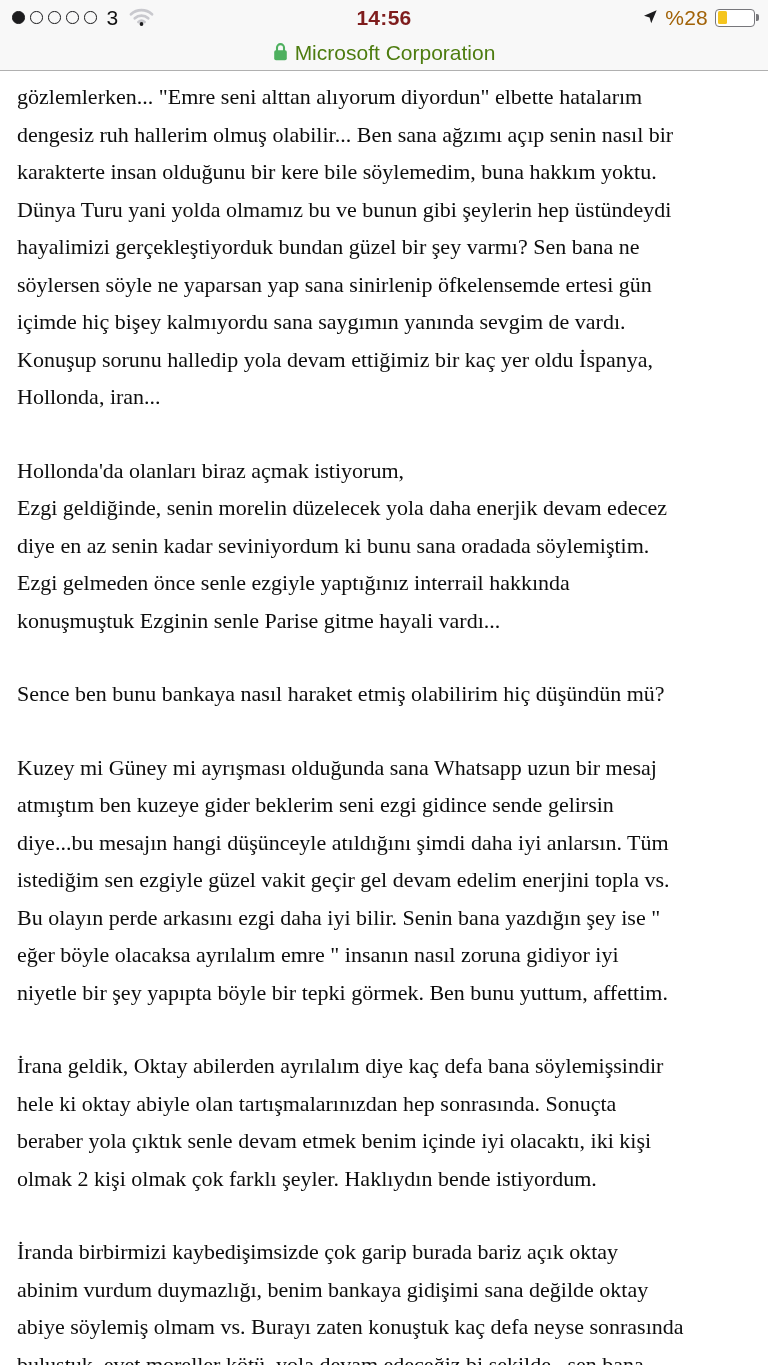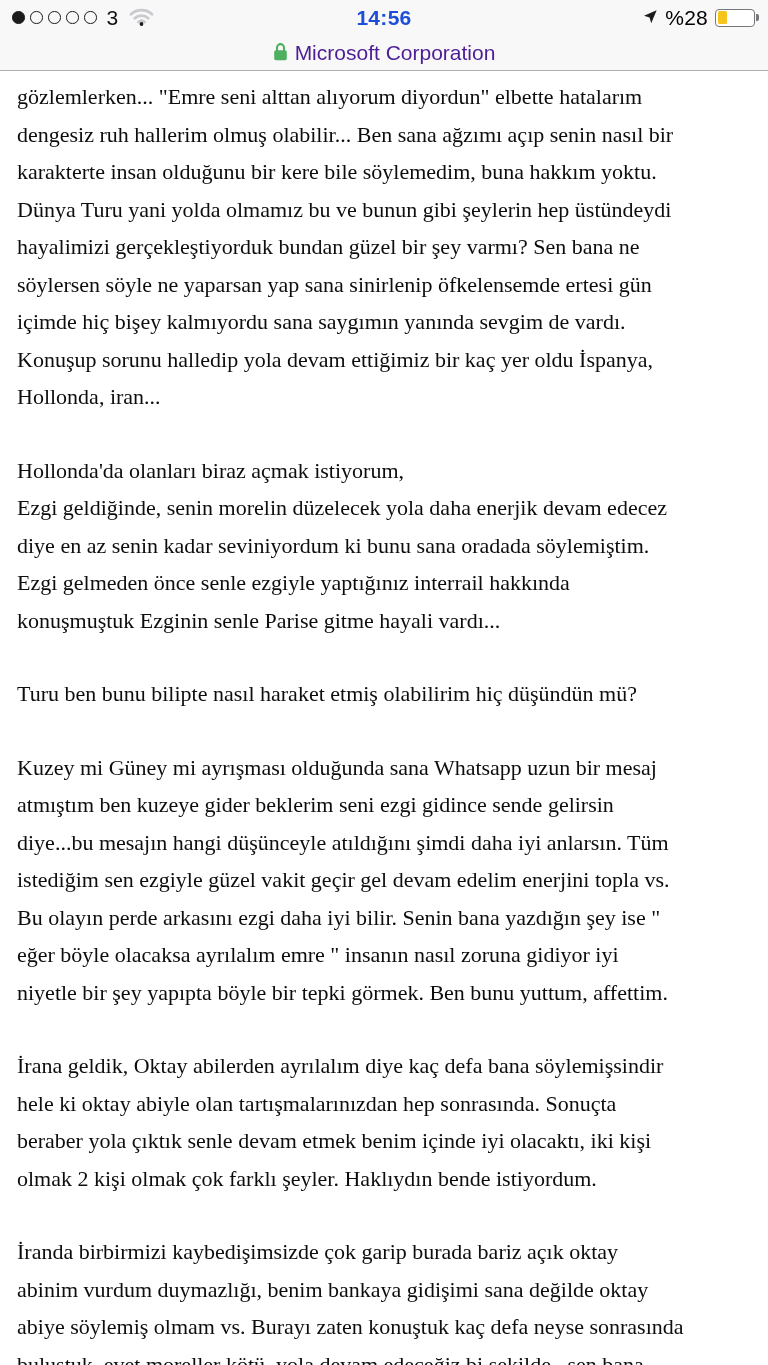--- a/index.html
+++ b/index.html
@@ -43,30 +43,30 @@
     font-size: 21px; color: #121212;
     letter-spacing: 0.2px;
     padding-left: 3px;
   }
   .wifi { margin-left: 4px; margin-top: 3px; }
 
   .sb-time {
     position: absolute;
     left: 0; right: 0; top: 0; height: 35px;
     display: flex; align-items: center; justify-content: center;
-    font-size: 21px; font-weight: 600; color: #1d4ed8;
+    font-size: 21px; font-weight: 600; color: #7f1d1d;
     letter-spacing: 0.3px;
     pointer-events: none;
   }
   .sb-right {
     position: absolute;
     right: 9px; top: 0; height: 35px;
     display: flex; align-items: center; gap: 7px;
   }
-  .battery-pct { font-size: 21px; color: #000000; letter-spacing: 0.2px; }
+  .battery-pct { font-size: 21px; color: #a16207; letter-spacing: 0.2px; }
   .battery {
     position: relative;
     width: 40px; height: 18px;
     border: 1.6px solid #77777b;
     border-radius: 4px;
     padding: 1.6px;
     margin-right: 4px;
     background: #ffffff;
   }
   .battery::after {
@@ -83,21 +83,21 @@
   }
 
   .address-bar {
     height: 35px;
     display: flex; align-items: center; justify-content: center;
     gap: 7px;
     cursor: pointer;
   }
   .site-label {
     font-size: 21px;
-    color: #4c1d95;
+    color: #4d7c0f;
   }
 
   
   .doc-area {
     position: absolute;
     top: 72px; left: 0; right: 0; bottom: 0;
     background: #ffffff;
     overflow: hidden;
     padding: 6px 15px 0 17px;
   }
@@ -172,21 +172,21 @@
 hayalimizi gerçekleştiyorduk bundan güzel bir şey varmı? Sen bana ne
 söylersen söyle ne yaparsan yap sana sinirlenip öfkelensemde ertesi gün
 içimde hiç bişey kalmıyordu sana saygımın yanında sevgim de vardı.
 Konuşup sorunu halledip yola devam ettiğimiz bir kaç yer oldu İspanya,
 Hollonda, iran...</p>
       <p>Hollonda'da olanları biraz açmak istiyorum,
 Ezgi geldiğinde, senin morelin düzelecek yola daha enerjik devam edecez
 diye en az senin kadar seviniyordum ki bunu sana oradada söylemiştim.
 Ezgi gelmeden önce senle ezgiyle yaptığınız interrail hakkında
 konuşmuştuk Ezginin senle Parise gitme hayali vardı...</p>
-      <p>Turu ben bunu bilipte nasıl haraket etmiş olabilirim hiç düşündün mü?</p>
+      <p>Sence ben bunu bankaya nasıl haraket etmiş olabilirim hiç düşündün mü?</p>
       <p>Kuzey mi Güney mi ayrışması olduğunda sana Whatsapp uzun bir mesaj
 atmıştım ben kuzeye gider beklerim seni ezgi gidince sende gelirsin
 diye...bu mesajın hangi düşünceyle atıldığını şimdi daha iyi anlarsın. Tüm
 istediğim sen ezgiyle güzel vakit geçir gel devam edelim enerjini topla vs.
 Bu olayın perde arkasını ezgi daha iyi bilir. Senin bana yazdığın şey ise "
 eğer böyle olacaksa ayrılalım emre " insanın nasıl zoruna gidiyor iyi
 niyetle bir şey yapıpta böyle bir tepki görmek. Ben bunu yuttum, affettim.</p>
       <p>İrana geldik, Oktay abilerden ayrılalım diye kaç defa bana söylemişsindir
 hele ki oktay abiyle olan tartışmalarınızdan hep sonrasında. Sonuçta
 beraber yola çıktık senle devam etmek benim içinde iyi olacaktı, iki kişi

